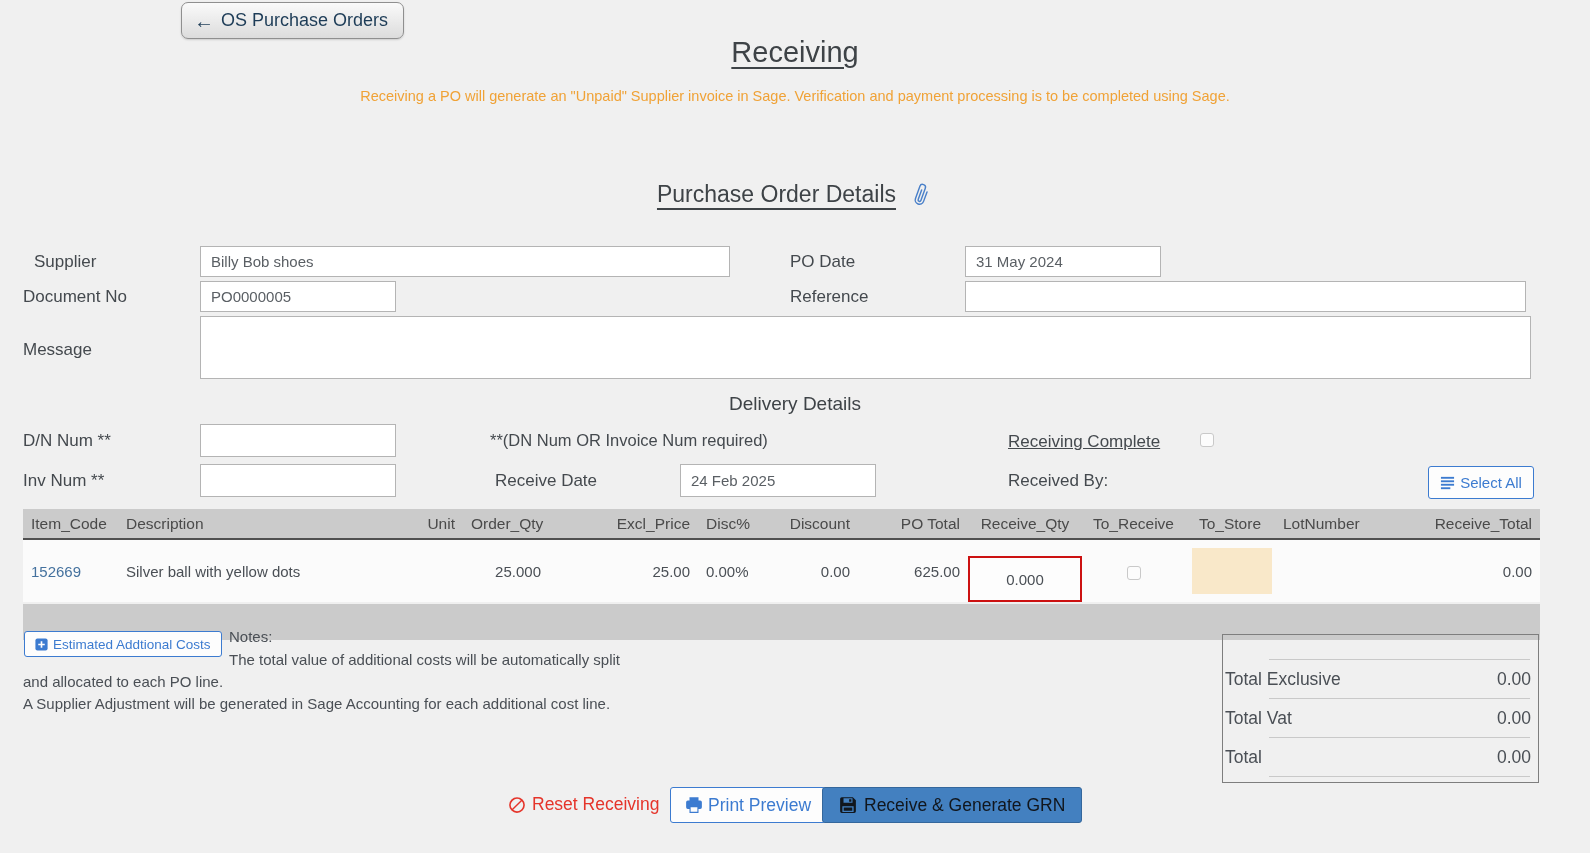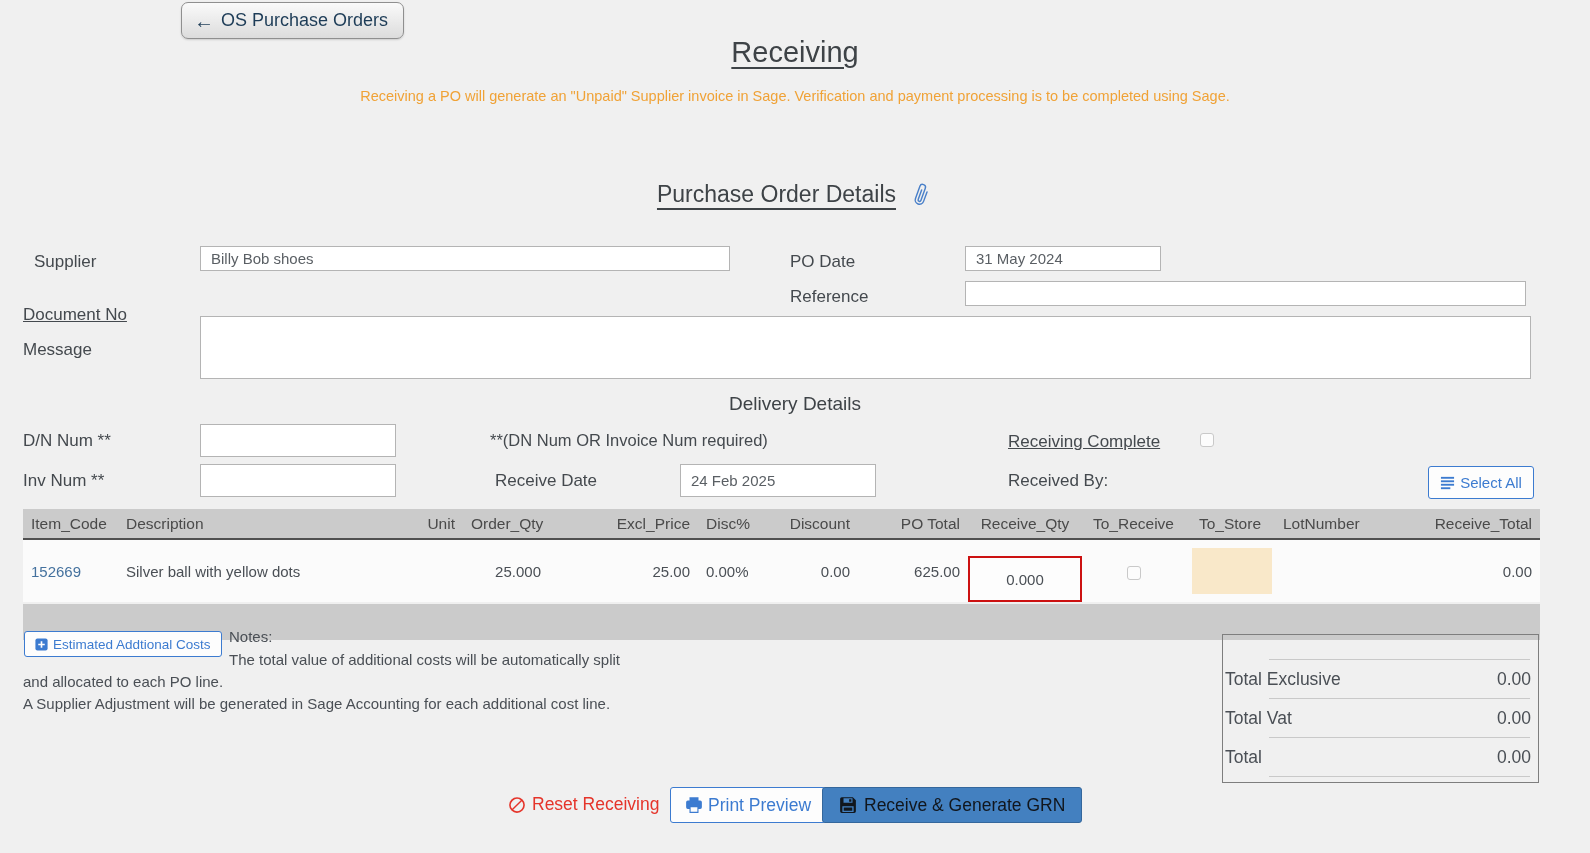--- a/index.html
+++ b/index.html
@@ -27,21 +27,21 @@
   .notice { top:88px; left:0; width:100%; text-align:center; font-size:14.5px; color:#f0a236; }
 
   .po-heading { top:181px; left:0; width:100%; display:flex; justify-content:center; align-items:center; gap:14px; }
   .po-heading span { font-size:23px; color:#3e4347; text-decoration:underline; text-underline-offset:6px; }
   .clip-icon { transform:rotate(20deg); }
 
   .lbl { position:absolute; font-size:17px; color:#44494e; white-space:nowrap; }
   .lbl-sm { position:absolute; font-size:16.5px; color:#44494e; white-space:nowrap; }
 
   .inp {
-    position:absolute; height:25px; border:1px solid #b4b4b4; background:#fff;
+    position:absolute; height:31px; border:1px solid #b4b4b4; background:#fff;
     font-family:inherit; font-size:15px; color:#5a5f64; padding:0 10px; outline:none;
   }
   textarea.inp { resize:none; padding-top:6px; }
 
   .chk {
     position:absolute; width:14px; height:14px; background:#fcfcfc;
     border:1px solid #c9c9c9; border-radius:3px;
   }
 
   .btn-blue-outline {
@@ -109,21 +109,22 @@
       <path fill="#4a80c9" d="M4.5 3a2.5 2.5 0 0 1 5 0v9a1.5 1.5 0 0 1-3 0V5a.5.5 0 0 1 1 0v7a.5.5 0 0 0 1 0V3a1.5 1.5 0 1 0-3 0v9a2.5 2.5 0 0 0 5 0V5a.5.5 0 0 1 1 0v7a3.5 3.5 0 1 1-7 0z"></path>
     </svg>
   </div>
 
   <span class="lbl" style="left:34px; top:252px;">Supplier</span>
   <input class="inp" style="left: 200px; top: 246px; width: 530px;" value="Billy Bob shoes">
 
   <span class="lbl" style="left:790px; top:252px;">PO Date</span>
   <input class="inp" style="left: 965px; top: 246px; width: 196px;" value="31 May 2024">
 
-  <span class="lbl" style="left:23px; top:305px;text-decoration:underline;">Document No</span>
+  <span class="lbl" style="left:23px; top:287px;">Document No</span>
+  <input class="inp" style="left: 200px; top: 281px; width: 196px;" value="PO0000005">
 
   <span class="lbl" style="left:790px; top:287px;">Reference</span>
   <input class="inp" style="left: 965px; top: 281px; width: 561px;" value="">
 
   <span class="lbl" style="left:23px; top:340px;">Message</span>
   <textarea class="inp" style="left: 200px; top: 316px; width: 1331px; height: 63px;"></textarea>
 
   <div class="abs section-heading" style="top:393px;">Delivery Details</div>
 
   <span class="lbl" style="left:23px; top:431px;">D/N Num **</span>

